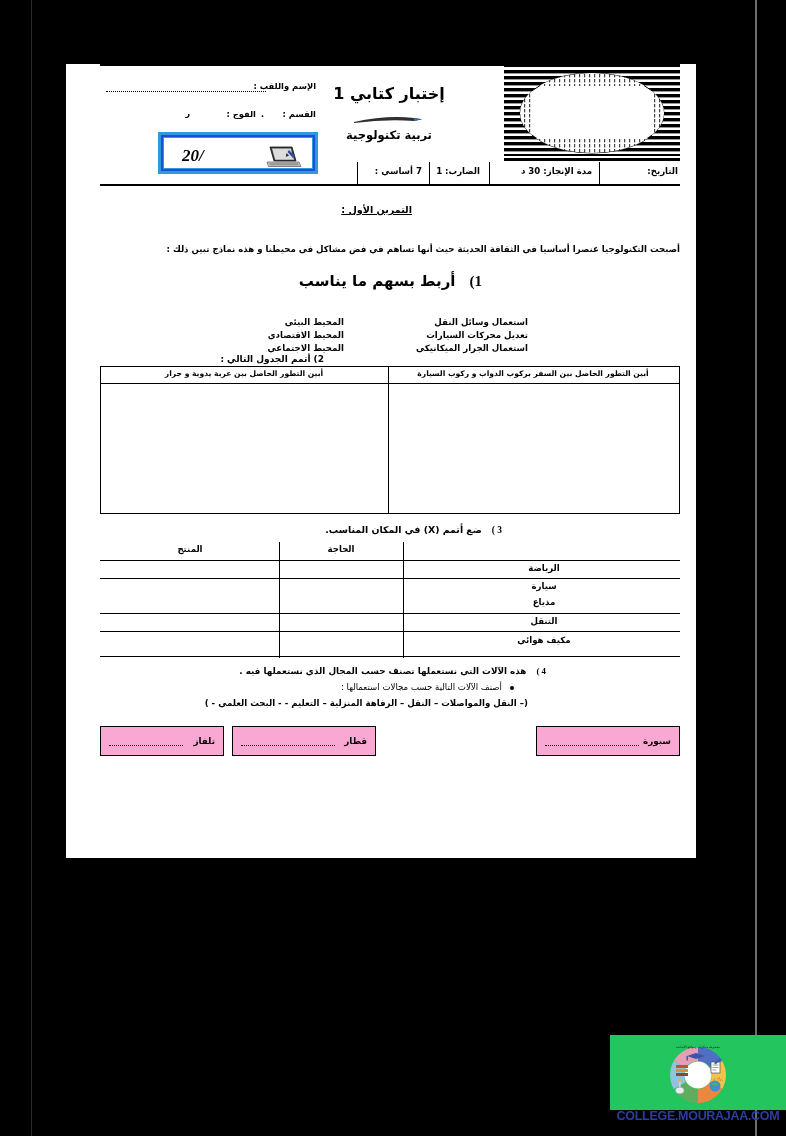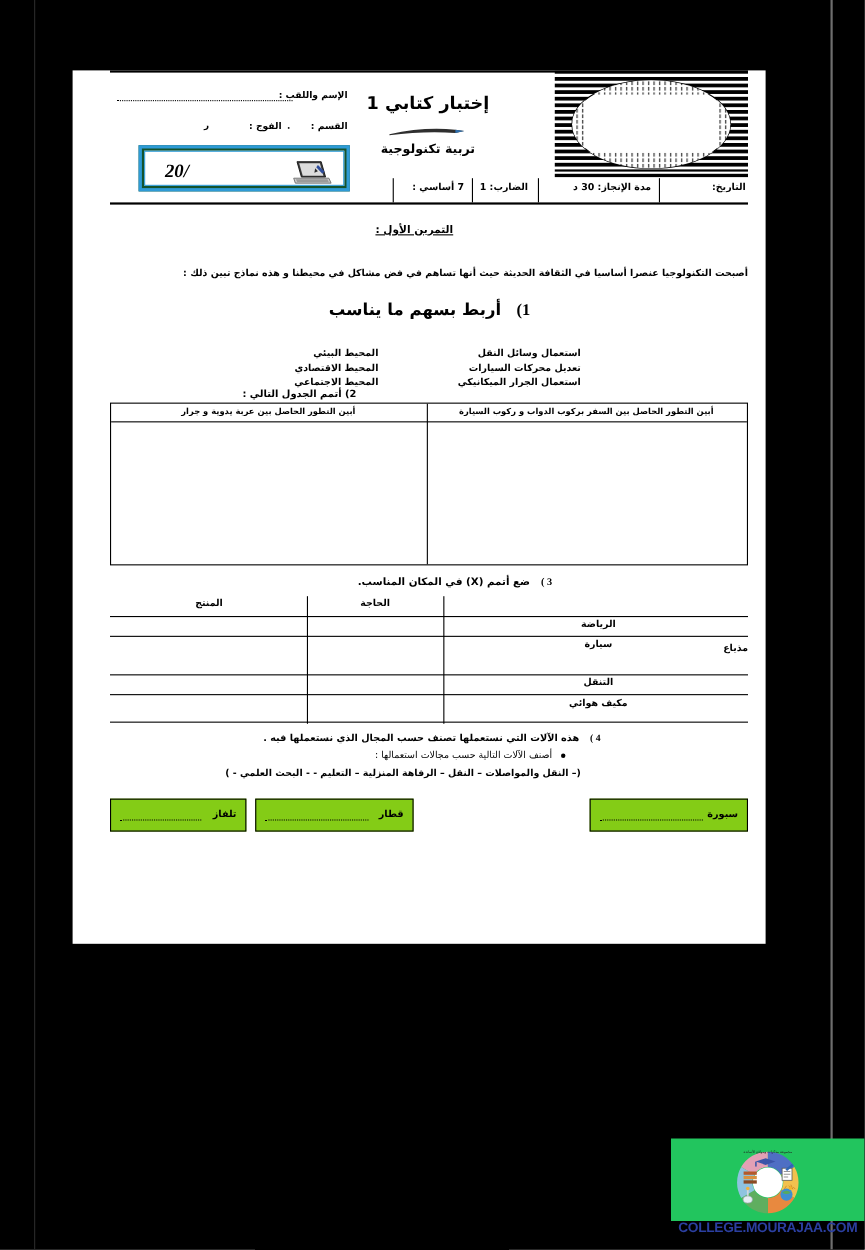--- a/index.html
+++ b/index.html
@@ -103,24 +103,24 @@
   .ident-row-2 { position: absolute; right: 2px; top: 40px; }
   .ident-fawj { position: absolute; right: 62px; top: 40px; }
   .ident-dot-small { position: absolute; right: 54px; top: 43px; font-size: 8px; }
   .ident-ra { position: absolute; right: 128px; top: 40px; font-size: 8px; }
 
   .score-box {
     position: absolute;
     right: 0px;
     left: 2px;
     top: 62px;
-    width: 192px;
+    width: 160px;
     height: 42px;
     border: 3px solid #2e9bd6;
-    background: #14532d;
+    background: #1d4ed8;
     box-sizing: border-box;
     padding: 2px;
   }
   .score-box-in {
     width: 100%;
     height: 100%;
     border: 1px solid #2e9bd6;
     box-sizing: border-box;
     position: relative;
     background: #fff;
@@ -428,21 +428,21 @@
     width: 580px;
     height: 30px;
     direction: rtl;
   }
   .ans-box {
     position: absolute;
     top: 0;
     height: 30px;
     border: 1.2px solid #000;
     box-sizing: border-box;
-    background: #84cc16;
+    background: #f9a8d4;
   }
   .ans-inner {
     position: relative;
     width: 100%;
     height: 100%;
     direction: rtl;
   }
   .ans-label {
     position: absolute;
     right: 8px;
@@ -612,21 +612,21 @@
       <div class="t3-vline t3-v2"></div>
 
       <div class="t3-cell t3-hdr-montaj">المنتج</div>
       <div class="t3-cell t3-hdr-haja">الحاجة</div>
 
       <div class="t3-hline" style="top:18px;"></div>
       <div class="t3-cell t3-item" style="top:21px;">الرياضة</div>
 
       <div class="t3-hline" style="top:36px;"></div>
       <div class="t3-cell t3-item" style="top:39px;">سيارة</div>
-      <div class="t3-cell t3-item" style="top:43px;text-align:right;">مذياع</div>
+      <div class="t3-cell t3-item" style="top:55px;">مذياع</div>
 
       <div class="t3-hline" style="top:71px;"></div>
       <div class="t3-cell t3-item" style="top:74px;">التنقل</div>
 
       <div class="t3-hline" style="top:89px;"></div>
       <div class="t3-cell t3-item" style="top:93px;">مكيف هوائي</div>
 
       <div class="t3-hline" style="top:114px;"></div>
     </div>
 

